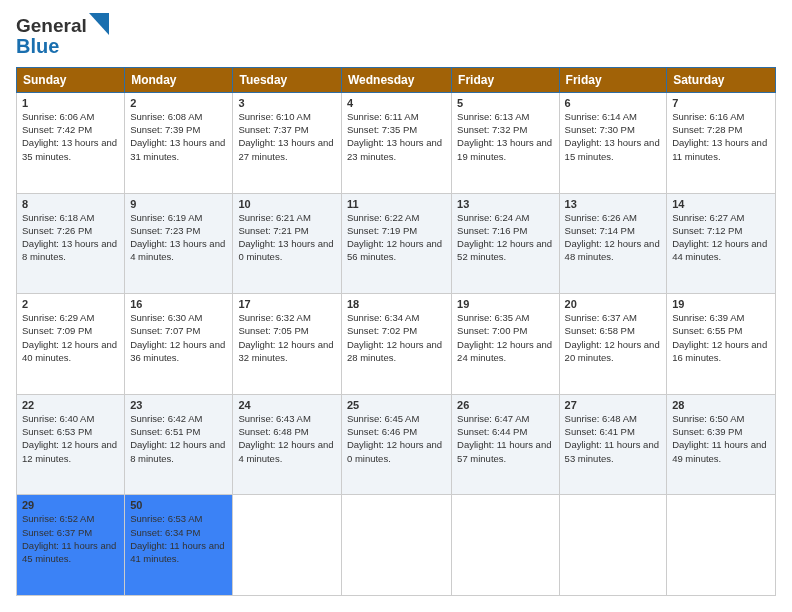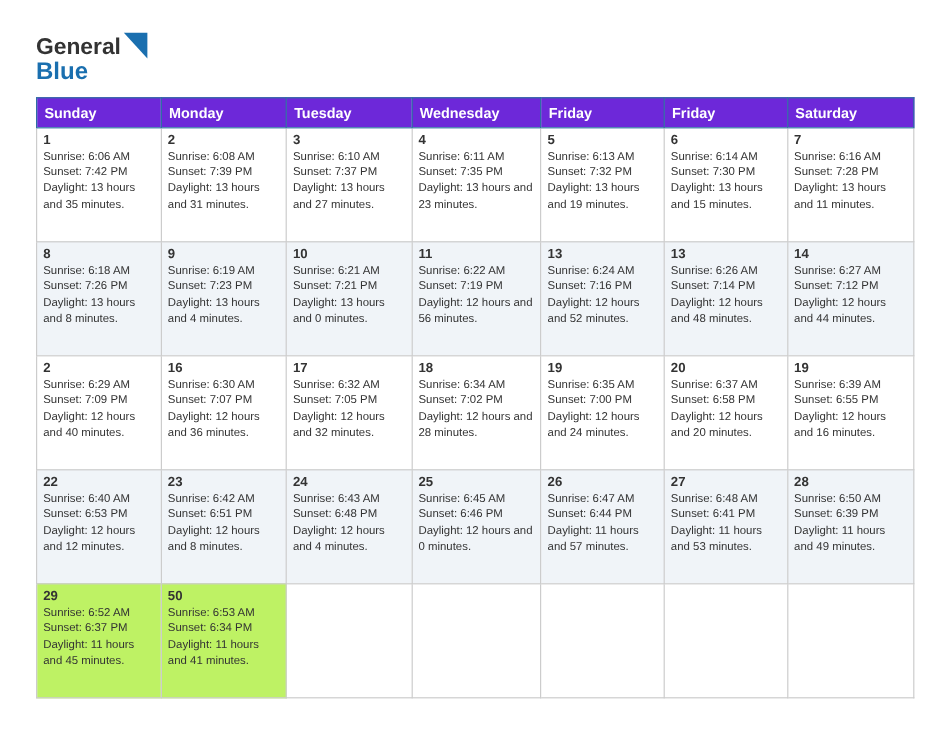--- a/index.html
+++ b/index.html
@@ -6,21 +6,21 @@
     body {
       font-family: Arial, sans-serif;
       background: #fff;
       width: 792px;
       height: 612px;
       overflow: hidden;
     }
     .page {
       width: 792px;
       height: 612px;
-      padding: 30px;
+      padding: 16px;
       display: flex;
       flex-direction: column;
     }
     .header {
       display: flex;
       justify-content: space-between;
       align-items: flex-start;
       margin-bottom: 10px;
     }
     .title-block {
@@ -34,42 +34,42 @@
     .location-title {
       font-size: 16px;
       color: #555;
     }
     .calendar-table {
       width: 100%;
       border-collapse: collapse;
       flex: 1;
     }
     .calendar-table th {
-      background: #6d28d9;
+      background: #a16207;
       color: #fff;
       font-size: 12px;
       font-weight: bold;
       padding: 5px 6px;
       text-align: left;
       border: 1px solid #2e6da4;
     }
     .calendar-table td {
       vertical-align: top;
       border: 1px solid #ccc;
       padding: 4px 5px;
       font-size: 9.5px;
       color: #333;
       width: 113px;
       background: #fff;
     }
     .calendar-table tr:nth-child(even) td {
       background: #f0f4f8;
     }
     .calendar-table tr:last-child td {
-      background: #bef264;
+      background: #3b82f6;
     }
     .day-num {
       font-size: 11px;
       font-weight: bold;
       display: block;
       margin-bottom: 1px;
     }
     .day-info {
       line-height: 1.4;
     }

